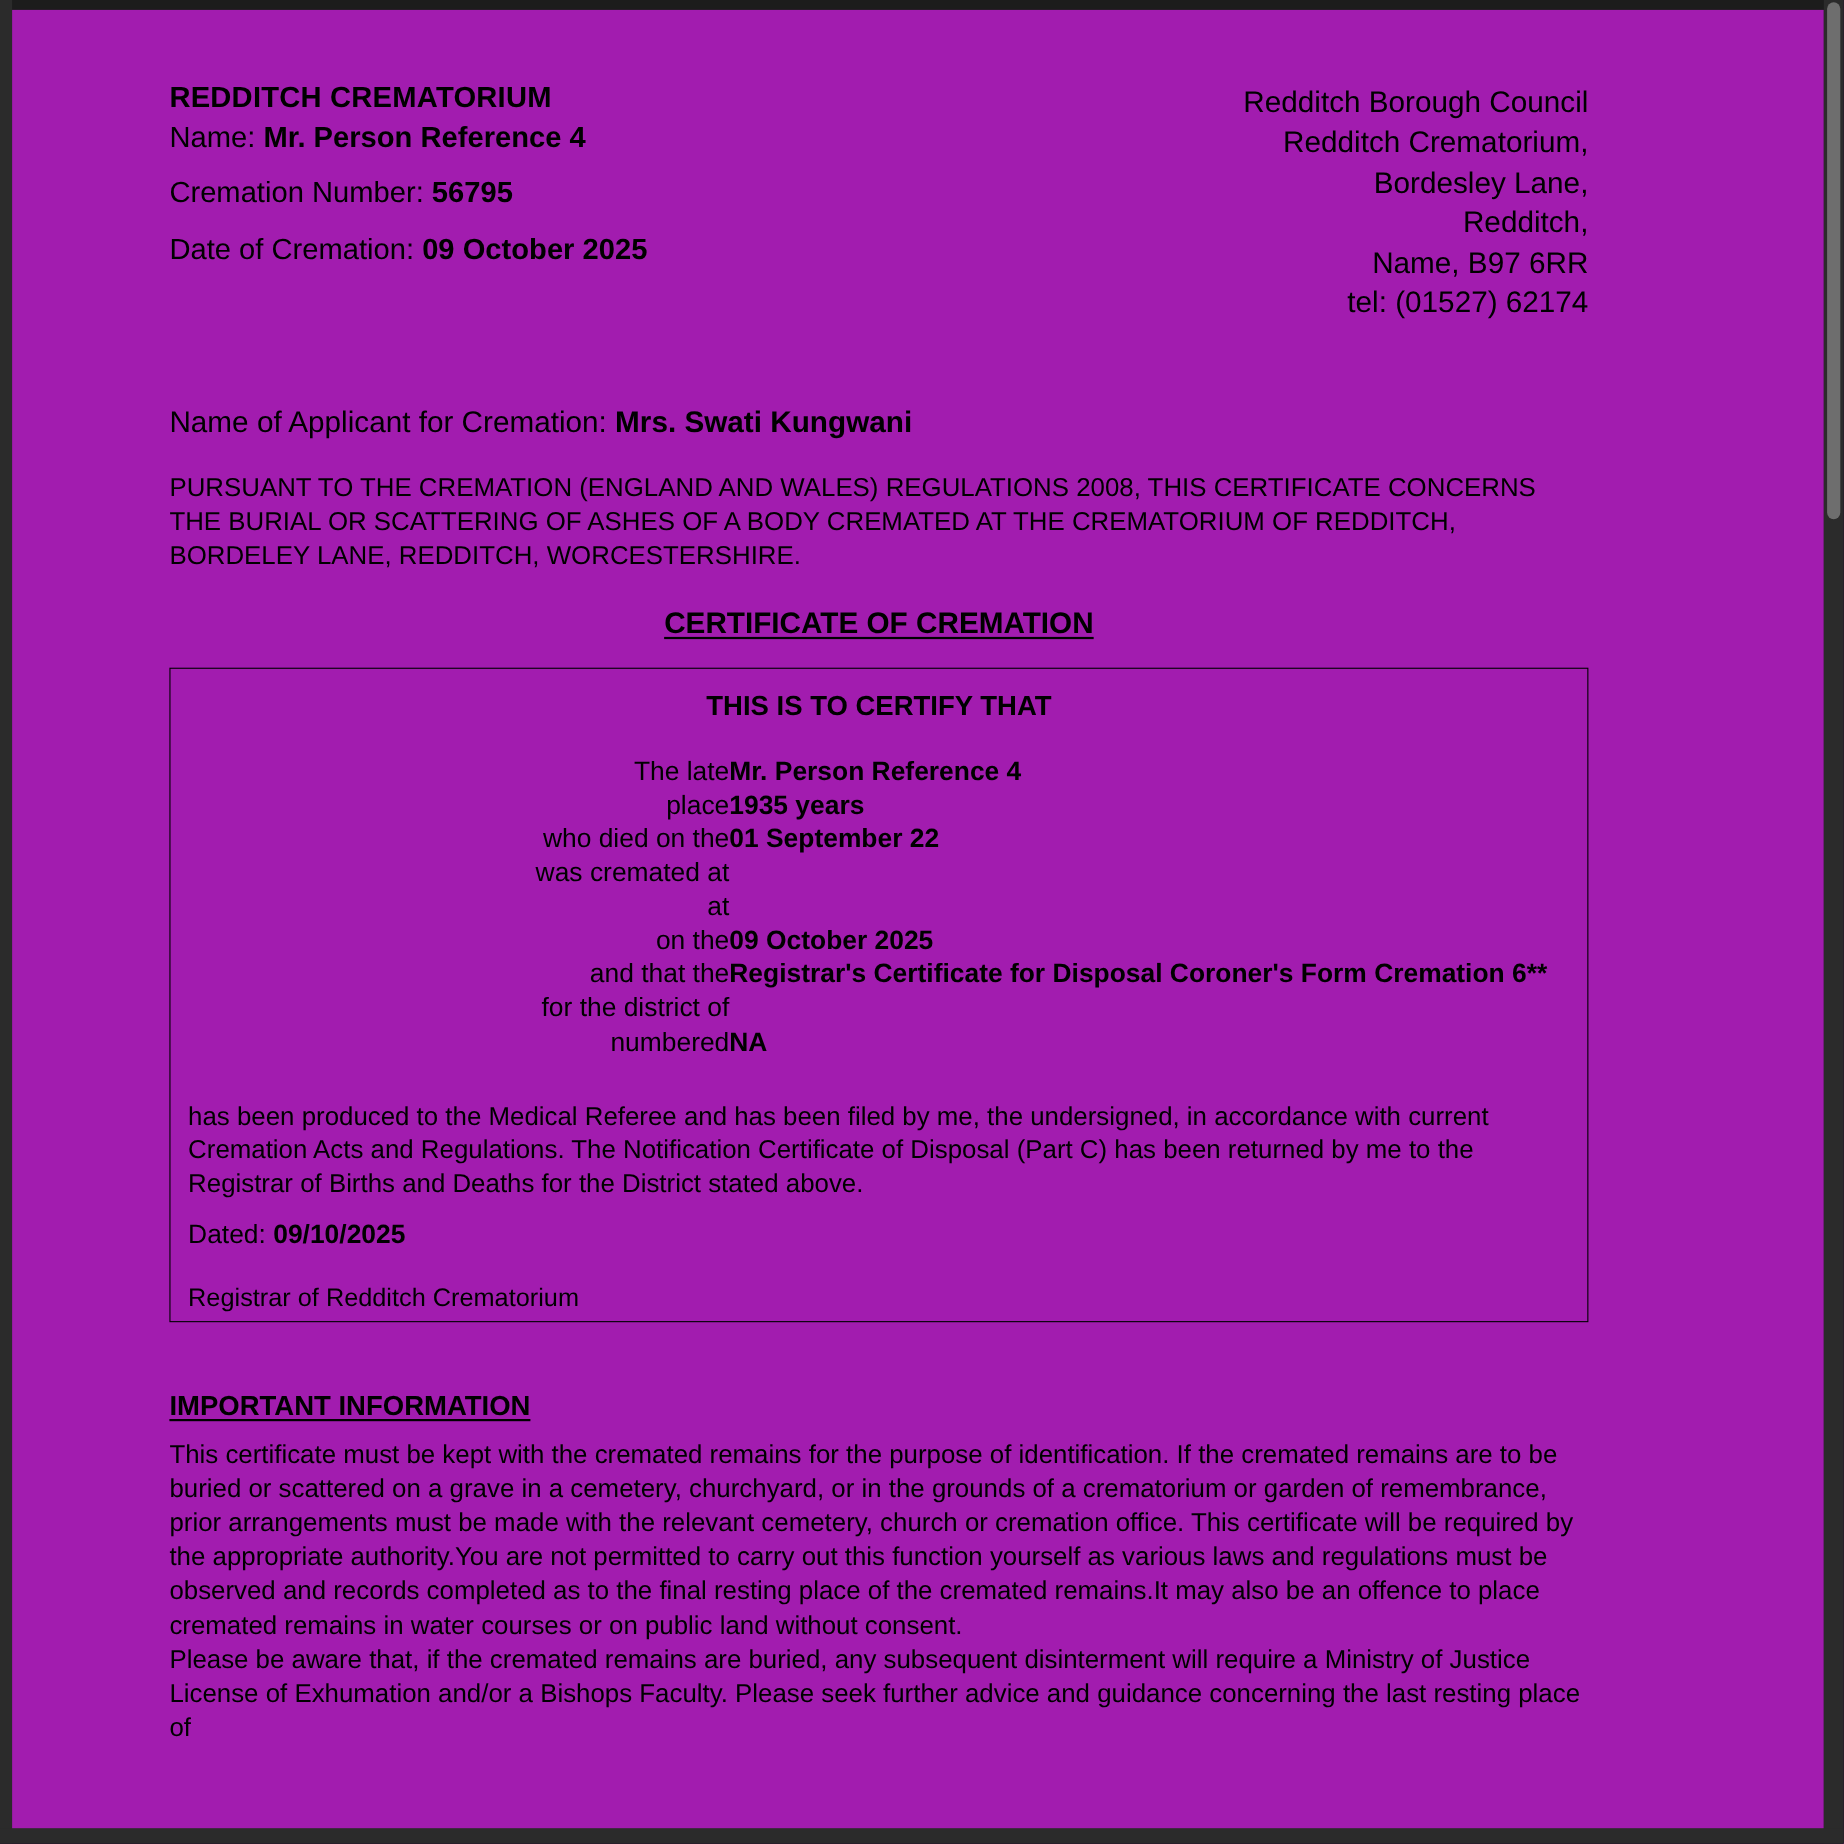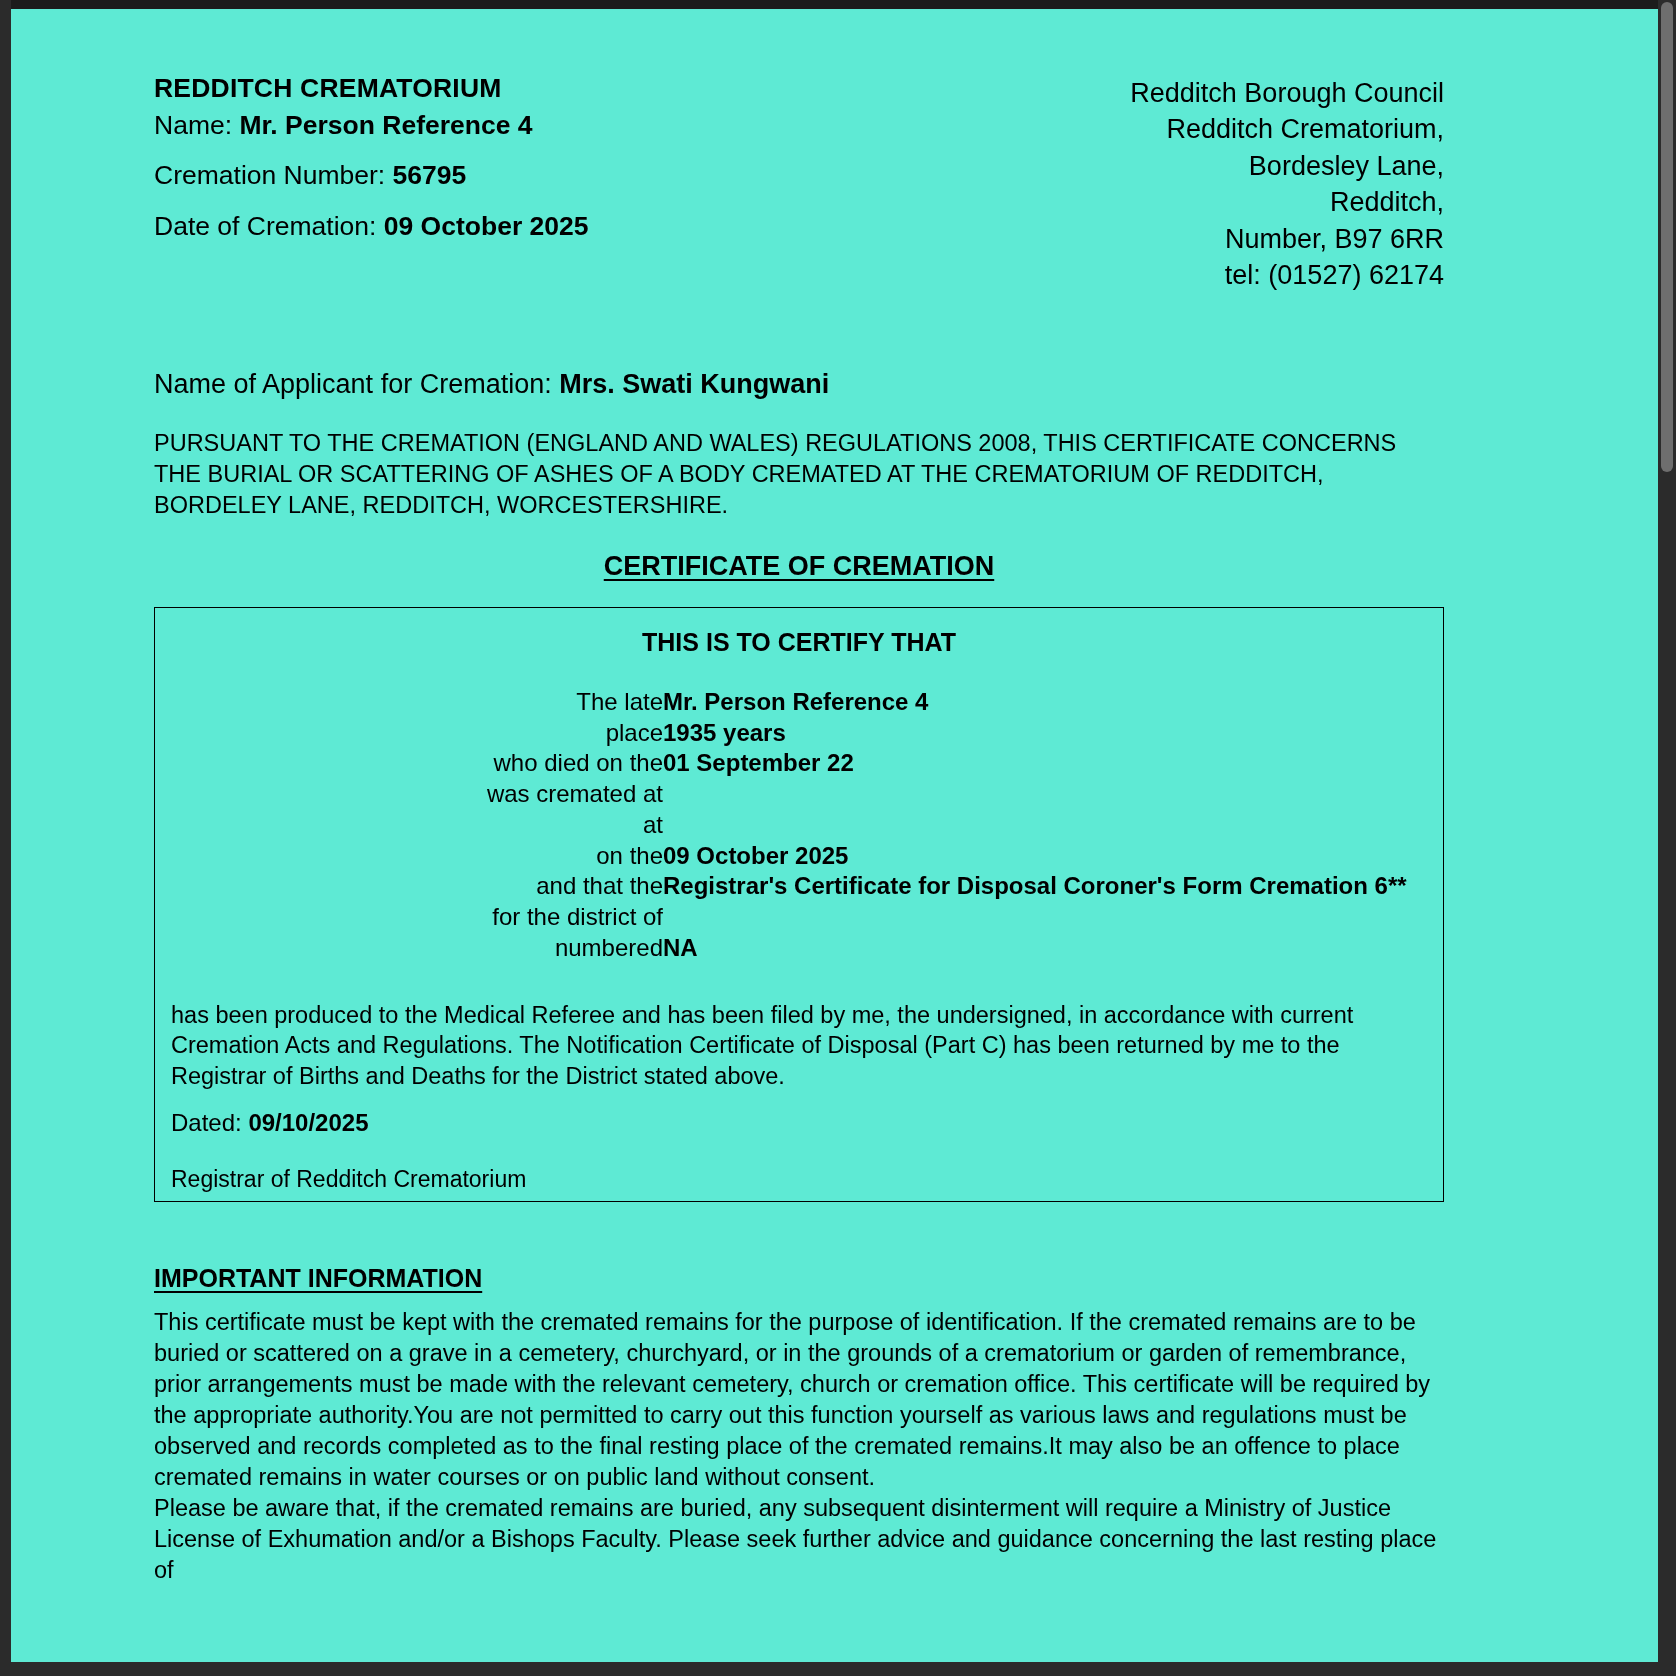--- a/index.html
+++ b/index.html
@@ -48,21 +48,21 @@
     width: 1676px; height: 14px;
     background: #2b2b2b;
   }
 
   .page {
     position: absolute;
     left: 11px;
     top: 9px;
     width: 1647px;
     height: 1655px;
-    background: #5eead4;
+    background: #a21caf;
     overflow: hidden;
     box-sizing: border-box;
   }
 
   .page-inner {
     position: absolute;
     left: 143px;
     top: 0;
     width: 1290px;
   }
@@ -236,21 +236,21 @@
             <span>Date of Cremation:</span>
             <b>09 October 2025</b>
           </div>
         </div>
 
         <div class="header-right">
           <div>Redditch Borough Council</div>
           <div>Redditch Crematorium,</div>
           <div>Bordesley Lane,</div>
           <div>Redditch,</div>
-          <div>Number, B97 6RR</div>
+          <div>Name, B97 6RR</div>
           <div>tel: (01527) 62174</div>
         </div>
 
       </div>
 
       <div class="applicant">
         <span>Name of Applicant for Cremation:</span>
         <b>Mrs. Swati Kungwani</b>
       </div>
 

